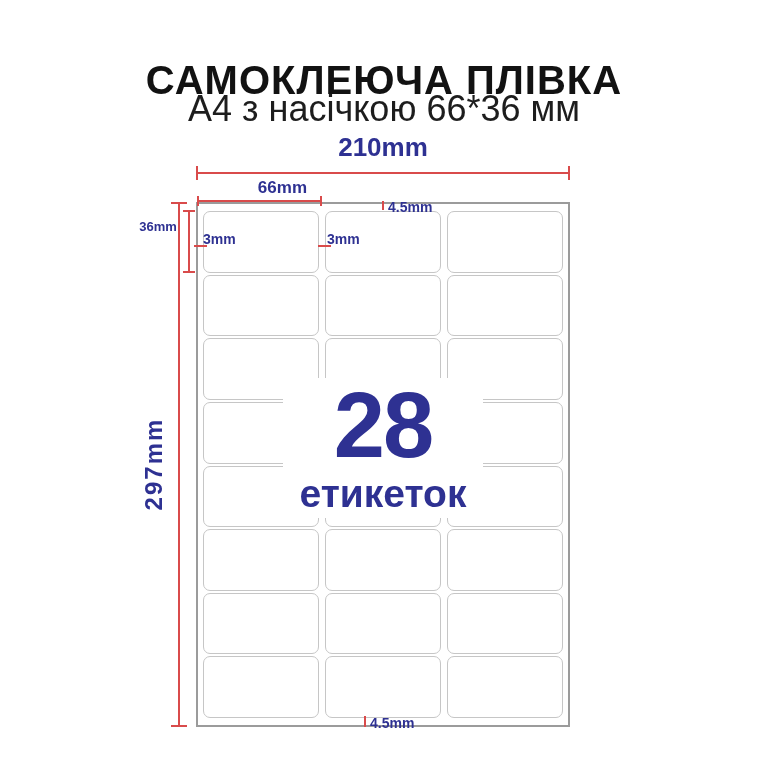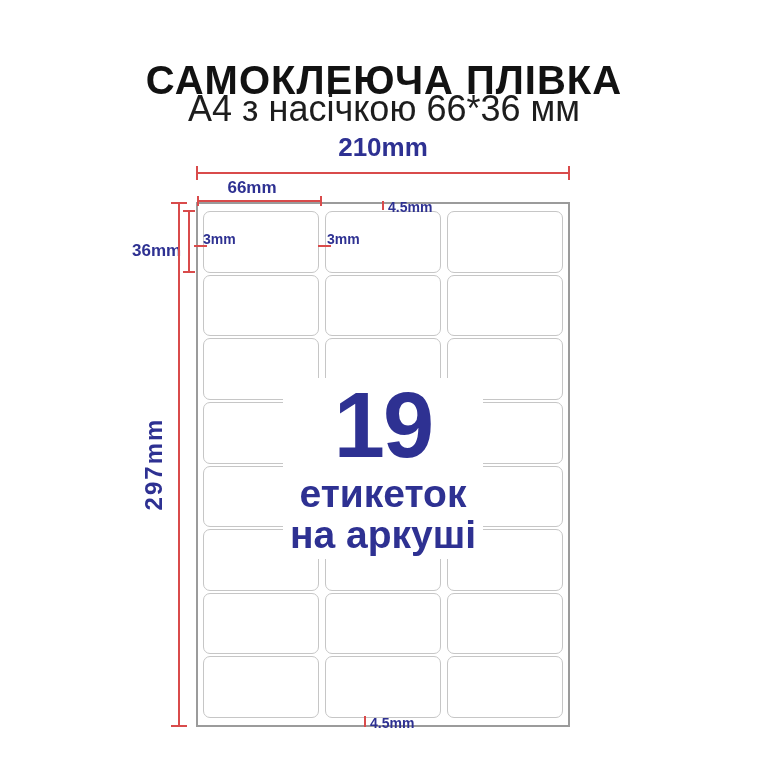--- a/index.html
+++ b/index.html
@@ -55,22 +55,22 @@
   .dim-v::before,.dim-v::after{
     content:"";position:absolute;left:-7px;width:16px;height:2px;background:var(--red);
   }
   .dim-v::before{top:0;} .dim-v::after{bottom:0;}
   .dim-v.small::before,.dim-v.small::after{left:-5px;width:12px;}
   .tick-v{position:absolute;width:2px;background:var(--red);}
   .tick-h{position:absolute;height:2px;background:var(--red);}
   
   .dim-label{position:absolute;color:var(--blue);font-weight:800;}
   .lbl-210{left:196px;top:132px;width:374px;text-align:center;font-size:26px;}
-  .lbl-66{left:197px;top:178px;width:110px;text-align:center;font-size:17px;}
-  .lbl-36{left:132px;top:241px;width:52px;text-align:left;font-size:17px;}
+  .lbl-66{left:197px;top:178px;width:110px;text-align:right;font-size:17px;}
+  .lbl-36{left:132px;top:219px;width:52px;text-align:center;font-size:13px;}
   .lbl-297{
     left:93px;top:451px;width:120px;height:26px;text-align:center;font-size:24px;
     letter-spacing:2px;transform:rotate(-90deg);
   }
   .lbl-tiny{position:absolute;color:var(--blue);font-weight:700;font-size:14px;}
 </style>
 </head>
 <body>
 
 <div class="stage">
@@ -101,23 +101,22 @@
         <div class="label-cell"></div>
         <div class="label-cell"></div>
         <div class="label-cell"></div>
         <div class="label-cell"></div>
         <div class="label-cell"></div>
         <div class="label-cell"></div>
       </div>
   </div>
 
   <div class="overlay">
-    <div class="count">19</div>
+    <div class="count">28</div>
     <div class="cap">етикеток</div>
-    <div class="cap">на аркуші</div>
   </div>
 
   <div class="dim-label lbl-210">210mm</div>
   <div class="dim-h" style="left:196px;top:172px;width:374px;"></div>
 
   <div class="dim-label lbl-66">66mm</div>
   <div class="dim-h small" style="left:197px;top:200px;width:125px;"></div>
 
   <div class="dim-label lbl-36">36mm</div>
   <div class="dim-v small" style="left:188px;top:210px;height:63px;"></div>

